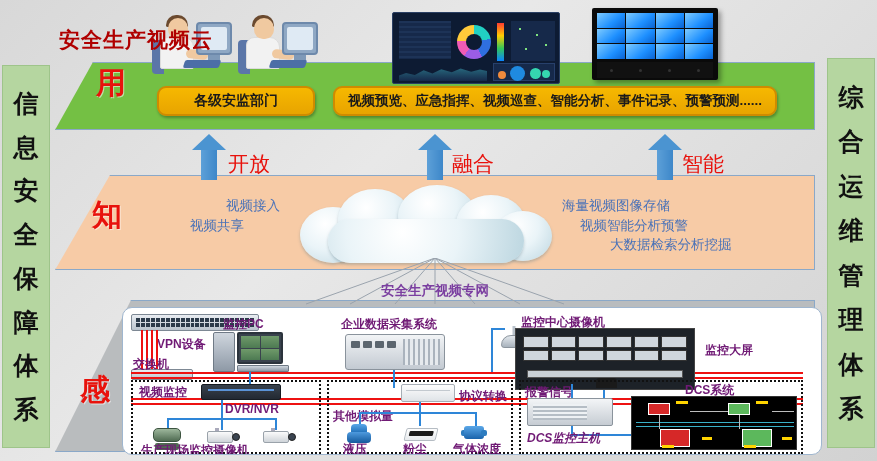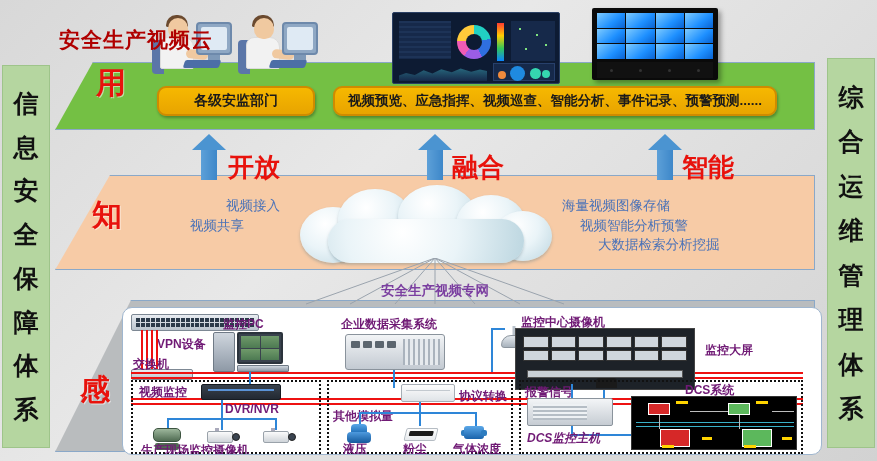--- a/index.html
+++ b/index.html
@@ -121,21 +121,21 @@
   
   .arrow { position: absolute; width: 34px; height: 46px; }
   .arrow .shaft { position:absolute; left:9px; top:14px; width:16px; height:32px;
                   background: linear-gradient(90deg,#5da0d8,#3d87c9); }
   .arrow .head2 { position:absolute; left:0; top:0; width:0; height:0;
                   border-left:17px solid transparent; border-right:17px solid transparent;
                   border-bottom:16px solid #4b94d1; }
   #arrow-1 { left:192px; top:134px; }
   #arrow-2 { left:418px; top:134px; }
   #arrow-3 { left:648px; top:134px; }
-  .arrow-label { position:absolute; color:#e8120c; font-size:26px; font-weight:700; }
+  .arrow-label { position:absolute; color:#e8120c; font-size:21px; font-weight:400; }
   #alabel-1 { left:228px; top:150px; }
   #alabel-2 { left:452px; top:150px; }
   #alabel-3 { left:682px; top:150px; }
 
   
   #cloud { position:absolute; left:288px; top:185px; width:272px; height:78px; }
   .puff { position:absolute; border-radius:50%;
     background: radial-gradient(circle at 38% 30%, #ffffff 0%, #eaf4f8 45%, #bcd6e0 100%);
     box-shadow: 0 2px 3px rgba(90,120,135,.35); }
   #cloud-text { position:absolute; left:0; top:26px; width:272px; text-align:center;
@@ -384,21 +384,21 @@
   <div id="cloud-text">安全生产视频云</div>
 
   <div class="cloud-side" id="cloud-left">
     <div>视频接入</div>
     <div style="margin-right:36px;">视频共享</div>
   </div>
 
   <div class="cloud-side" id="cloud-right">
     <div>海量视频图像存储</div>
     <div style="margin-left:18px;">视频智能分析预警</div>
-    <div style="margin-left:36px;">大数据检索分析挖掘</div>
+    <div style="margin-left:48px;">大数据检索分析挖掘</div>
   </div>
 
   <svg id="fan" viewBox="0 0 270 48">
     <g stroke="#9aa3ad" stroke-width="1" fill="none">
       <line x1="135" y1="0" x2="6" y2="46"></line>
       <line x1="135" y1="0" x2="50" y2="46"></line>
       <line x1="135" y1="0" x2="95" y2="46"></line>
       <line x1="135" y1="0" x2="135" y2="46"></line>
       <line x1="135" y1="0" x2="175" y2="46"></line>
       <line x1="135" y1="0" x2="220" y2="46"></line>

